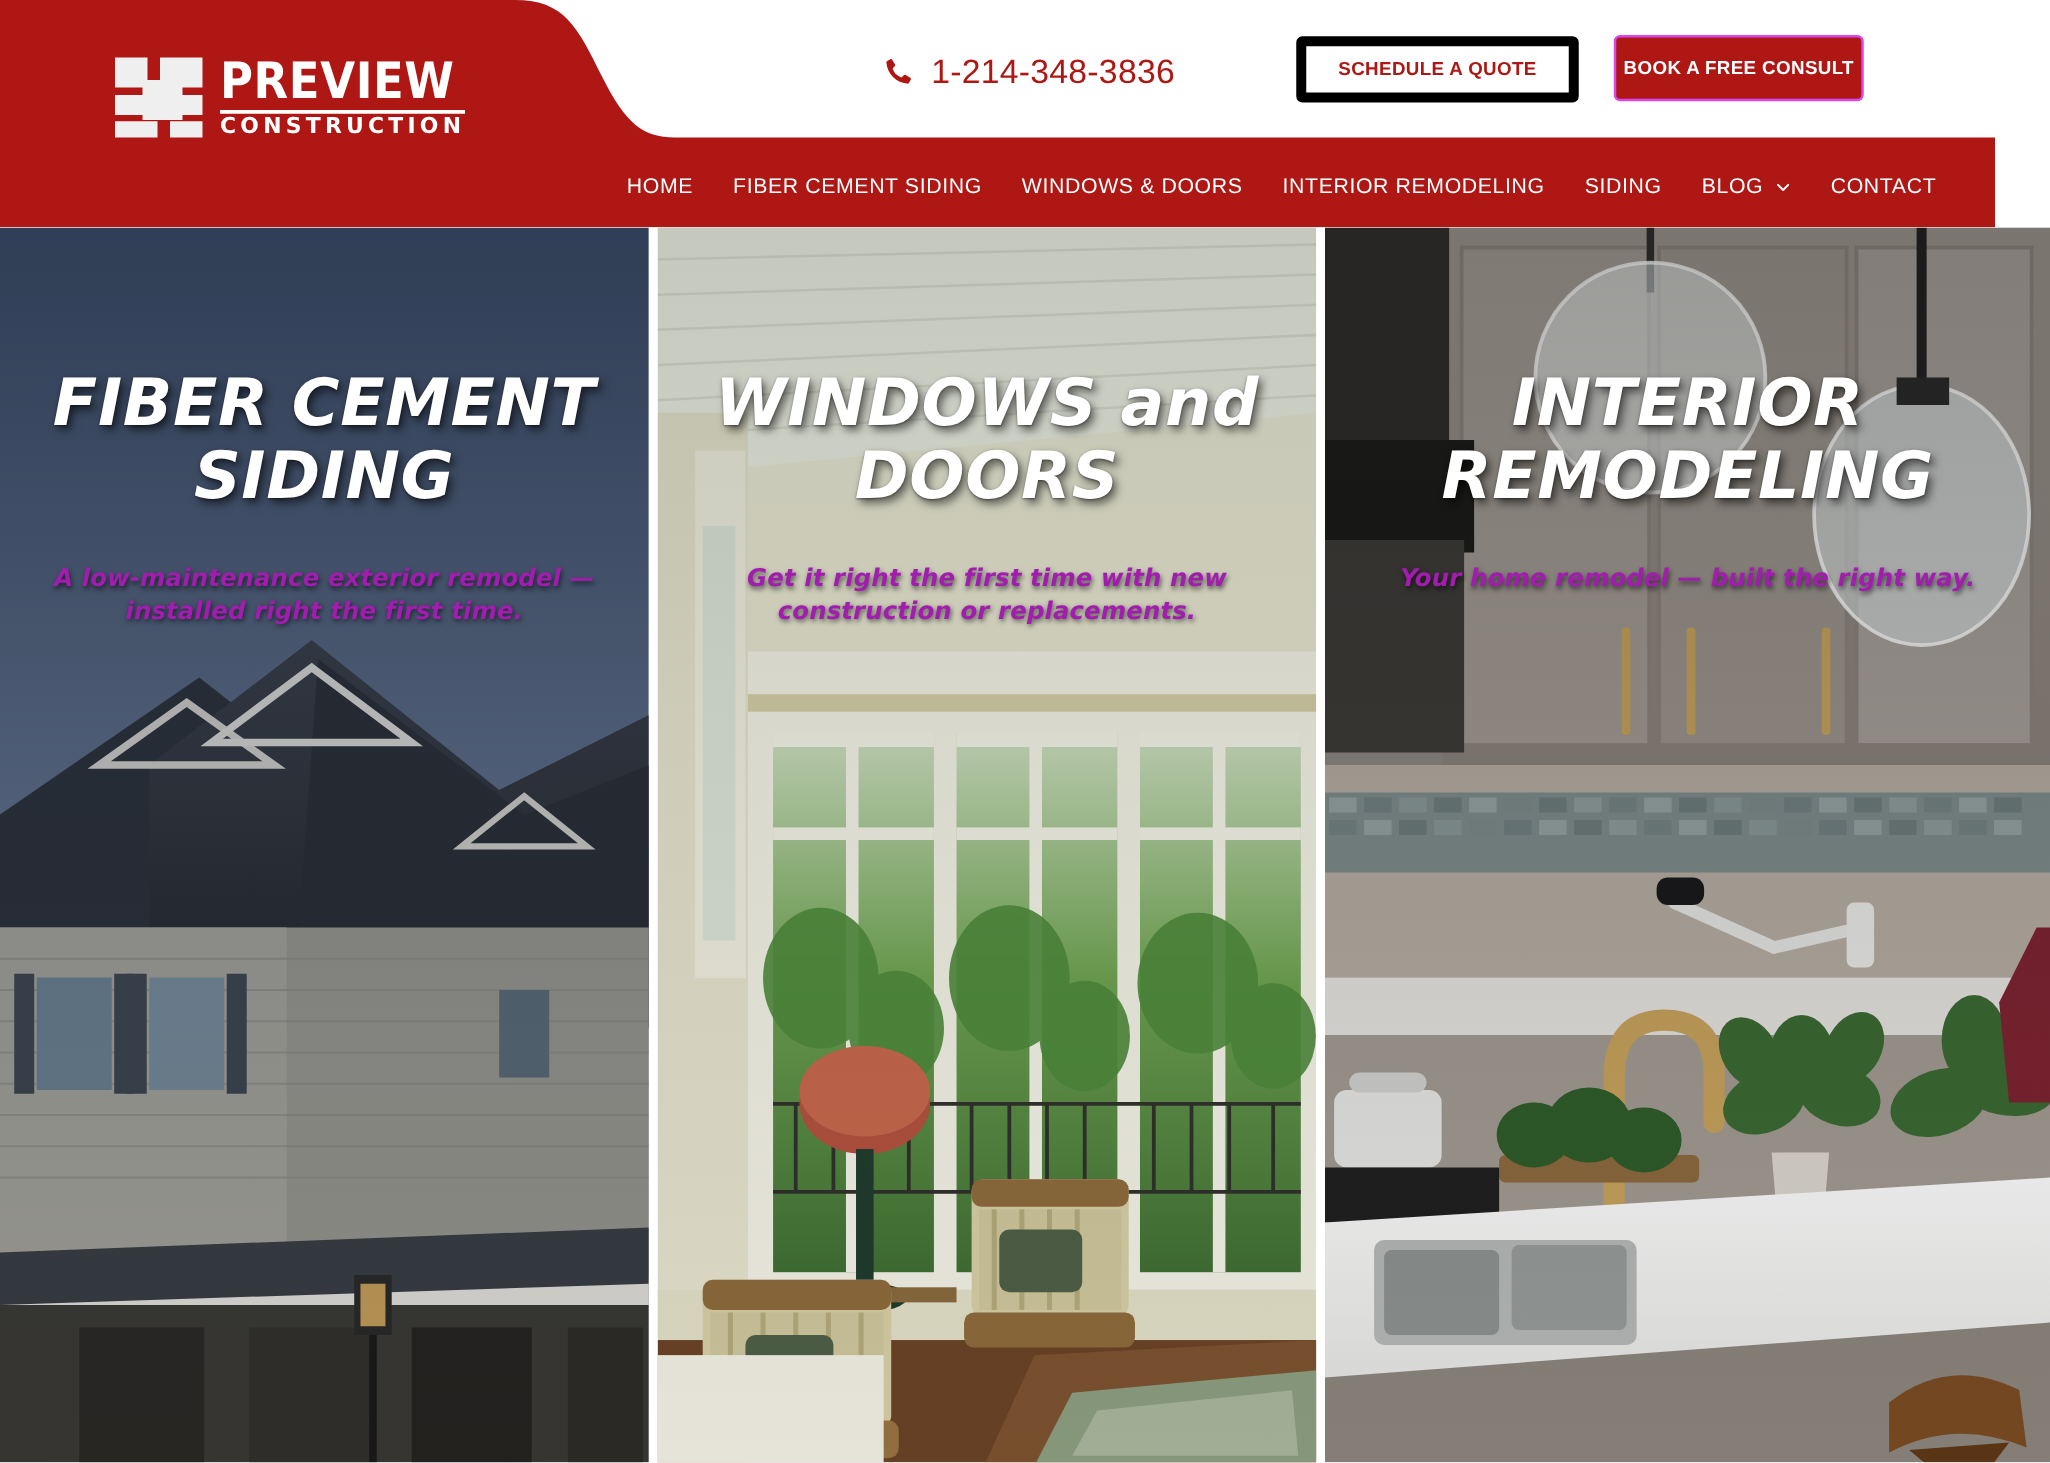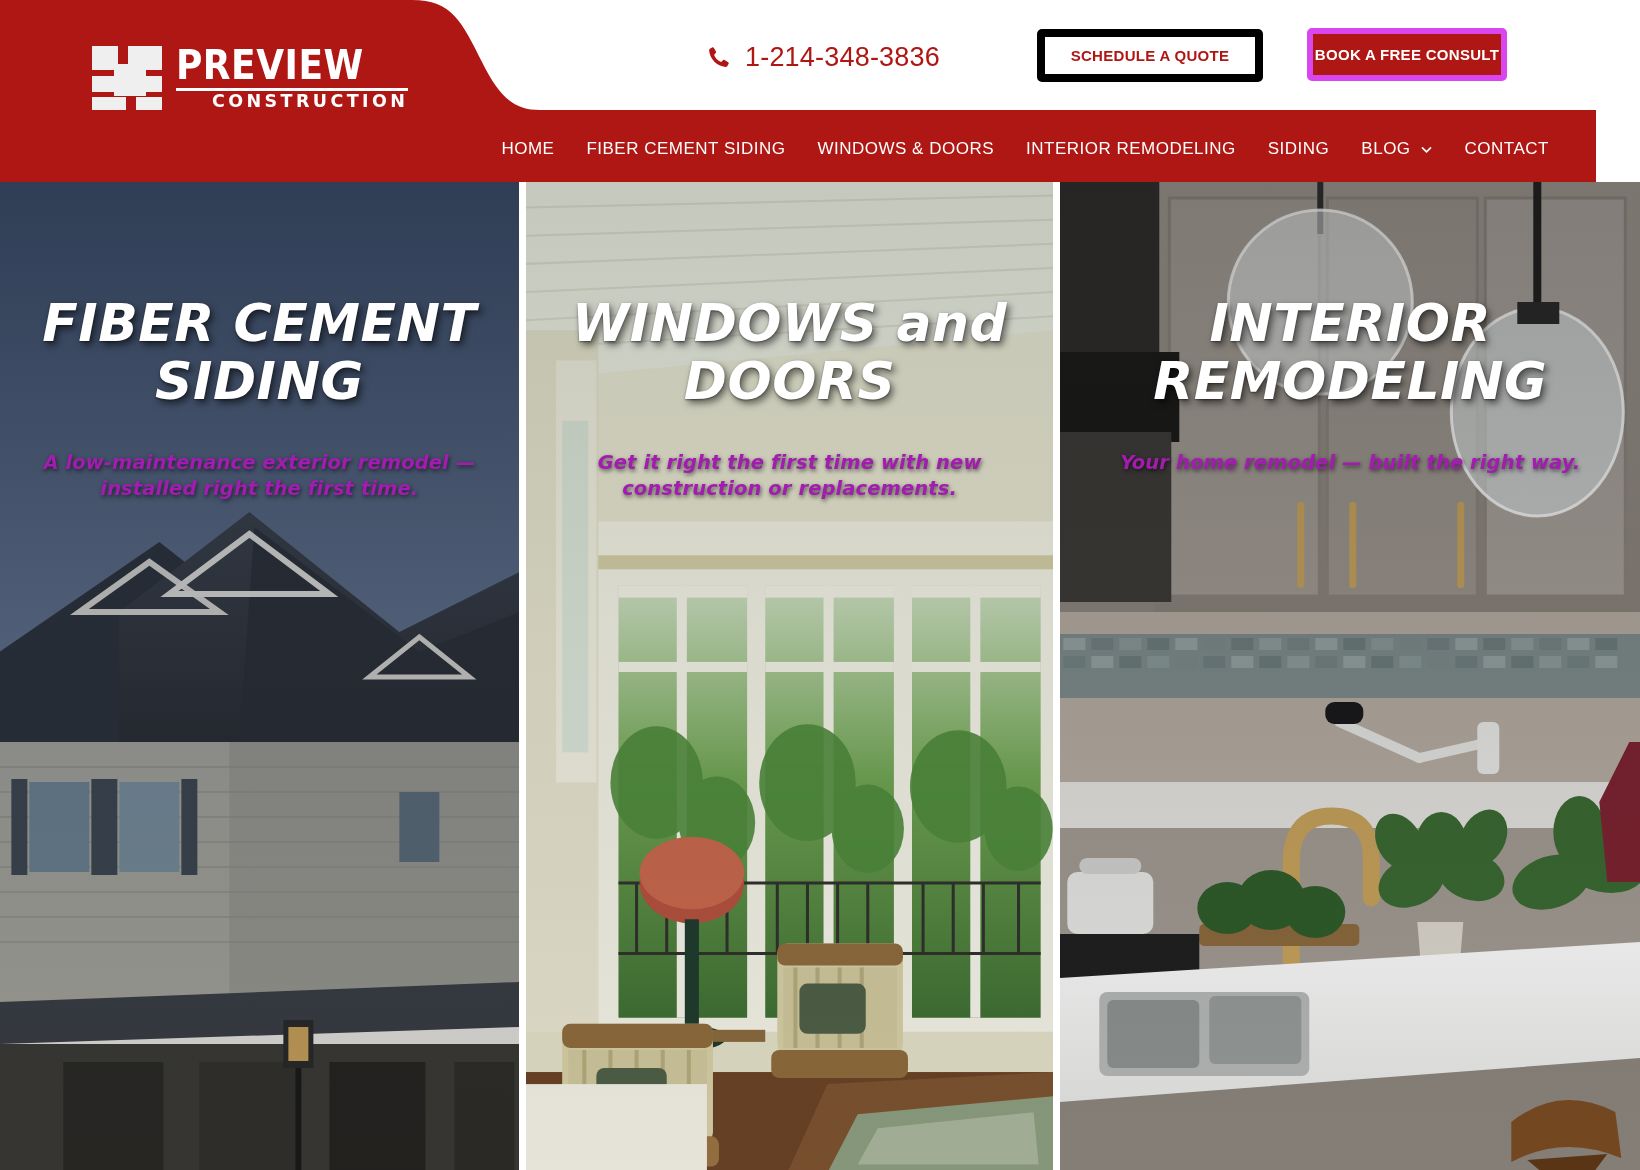--- a/index.html
+++ b/index.html
@@ -15,30 +15,30 @@
   .header-red svg { display:block; }
 
   .logo-wrap { position:absolute; left:92px; top:46px; display:flex; align-items:center; gap:14px; }
   .logo-mark { position:relative; width:70px; height:64px; }
   .logo-mark .blk { position:absolute; background:#efefef; }
   .logo-text { display:flex; flex-direction:column; }
   .logo-main { font-family:"DejaVu Sans", sans-serif; font-weight:bold; font-size:40px; letter-spacing:0.5px;
                color:#ffffff; line-height:0.98; font-stretch:condensed; }
   .logo-rule { height:3px; background:#ffffff; margin:3px 0 2px 0; }
   .logo-sub { font-family:"DejaVu Sans", sans-serif; font-weight:bold; font-size:17.5px; color:#ffffff;
-              letter-spacing:3.4px; line-height:1;margin-left:36px; }
+              letter-spacing:3.4px; line-height:1; }
 
   .phone { position:absolute; left:705px; top:42px; display:flex; align-items:center; gap:14px; }
   .phone-icon { width:26px; height:26px; color:#ae1713; display:block; }
   .phone-num { font-size:27px; color:#ae1713; letter-spacing:0.2px; }
 
   .btn { position:absolute; display:flex; align-items:center; justify-content:center;
          font-size:15px; font-weight:bold; letter-spacing:0.3px; border-radius:5px; cursor:pointer; }
   .btn-outline { left:1037px; top:29px; width:226px; height:53px; border:8px solid #000000; color:#ae1713; background:#fff; }
-  .btn-solid   { left:1291px; top:28px; width:200px; height:53px; background:#ae1713; color:#ffffff; border:6px solid #d946ef;margin-left:16px; }
+  .btn-solid   { left:1291px; top:28px; width:200px; height:53px; background:#ae1713; color:#ffffff; border:2px solid #d946ef; }
 
   .nav { position:absolute; left:0; top:125px; width:1640px; height:48px;
          display:flex; align-items:center; justify-content:flex-end; padding-right:75px; gap:0; }
   .nav-item { display:flex; align-items:center; gap:9px; color:#ffffff; font-size:17px;
               letter-spacing:0.5px; padding:0 16px; cursor:pointer; white-space:nowrap; }
   .caret { width:13px; height:13px; display:block; }
 
   
   .hero { position:absolute; left:0; top:182px; width:1640px; height:988px; display:flex; background:#fff; }
   .panel { position:relative; overflow:hidden; }

